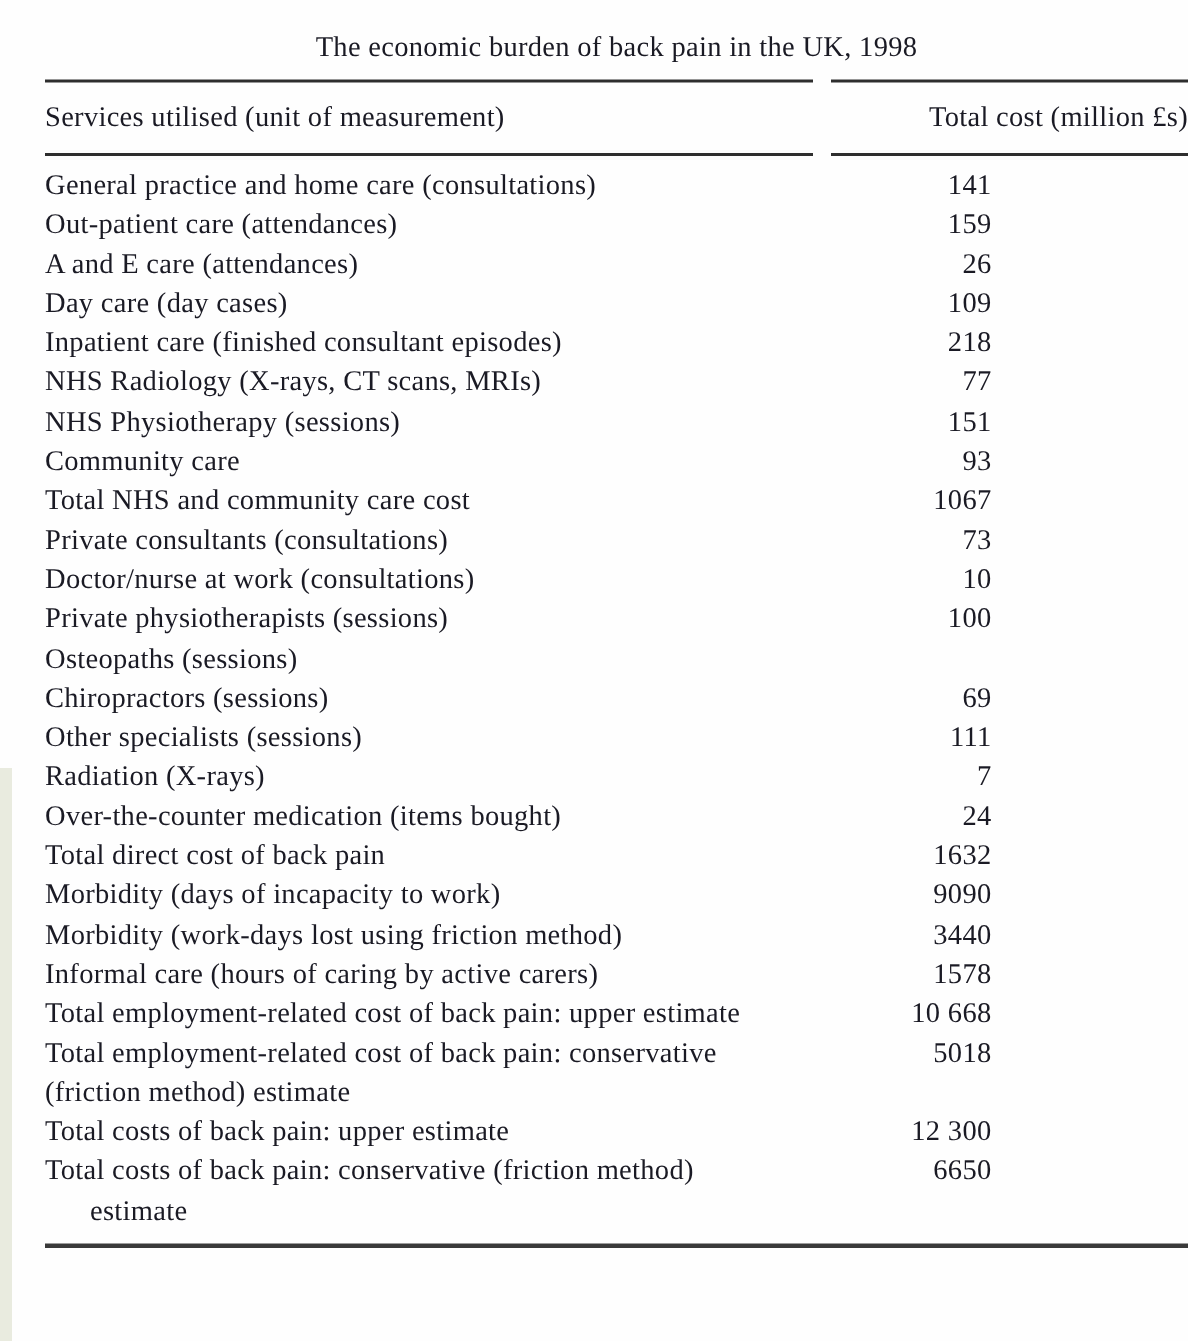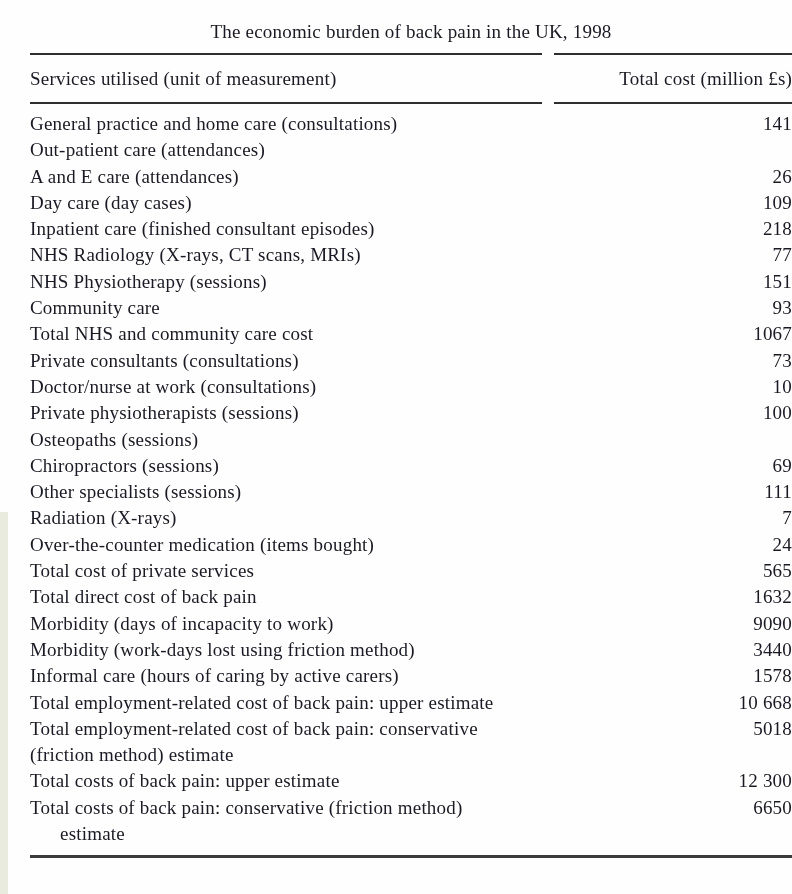--- a/index.html
+++ b/index.html
@@ -86,20 +86,21 @@
   .service {
     flex: 1;
     white-space: pre-line;
   }
   .service.hang {
     padding-left: 30px;
     text-indent: -30px;
   }
   .cost {
     width: 120px;
+    margin-right: 131px;
     text-align: right;
     white-space: nowrap;
   }
   .bottom-rule {
     margin-top: 8px;
     width: 762px;
     height: 3px;
     background: #3a3a3a;
   }
 </style>
@@ -130,20 +131,21 @@
   </div>
 
   <div class="tbody">
   <div class="trow">
     <div class="service">General practice and home care (consultations)</div>
     <div class="cost">141</div>
   </div>
 
   <div class="trow">
     <div class="service">Out-patient care (attendances)</div>
+    <div class="cost">159</div>
   </div>
 
   <div class="trow">
     <div class="service">A and E care (attendances)</div>
     <div class="cost">26</div>
   </div>
 
   <div class="trow">
     <div class="service">Day care (day cases)</div>
     <div class="cost">109</div>
@@ -207,24 +209,20 @@
   <div class="trow">
     <div class="service">Radiation (X-rays)</div>
     <div class="cost">7</div>
   </div>
 
   <div class="trow">
     <div class="service">Over-the-counter medication (items bought)</div>
     <div class="cost">24</div>
   </div>
 
-  <div class="trow">
-    <div class="service">Total cost of private services</div>
-    <div class="cost">565</div>
-  </div>
 
   <div class="trow">
     <div class="service">Total direct cost of back pain</div>
     <div class="cost">1632</div>
   </div>
 
   <div class="trow">
     <div class="service">Morbidity (days of incapacity to work)</div>
     <div class="cost">9090</div>
   </div>

